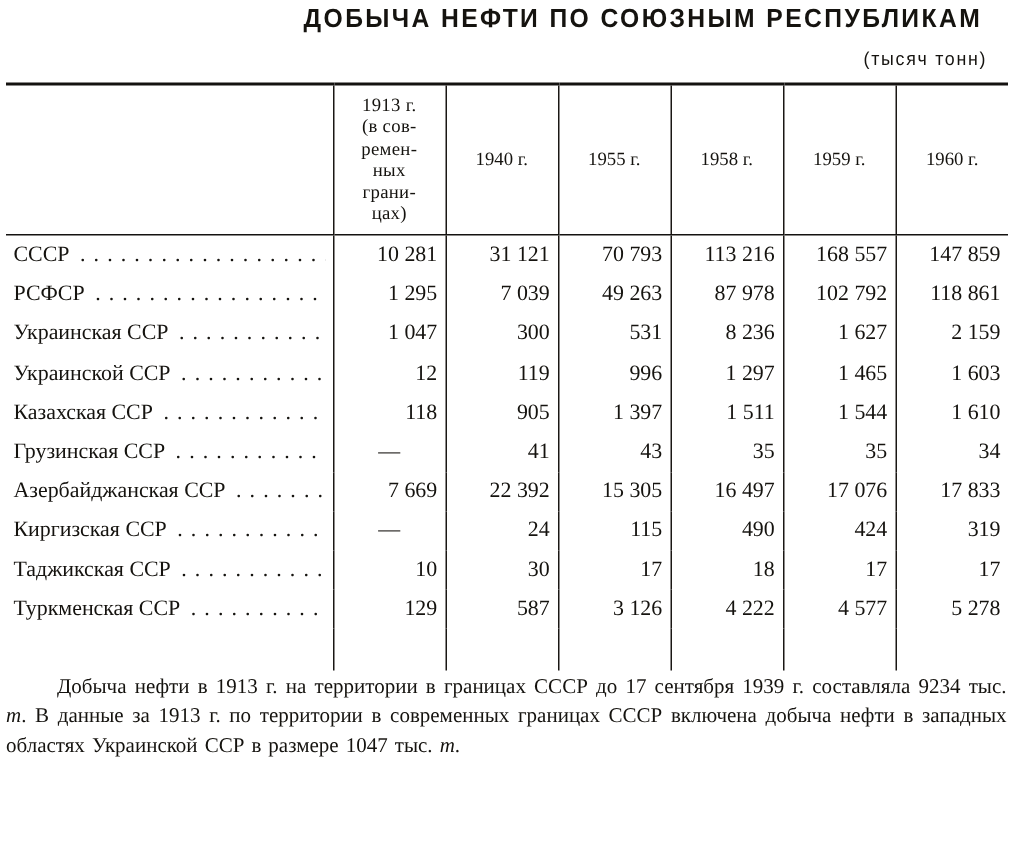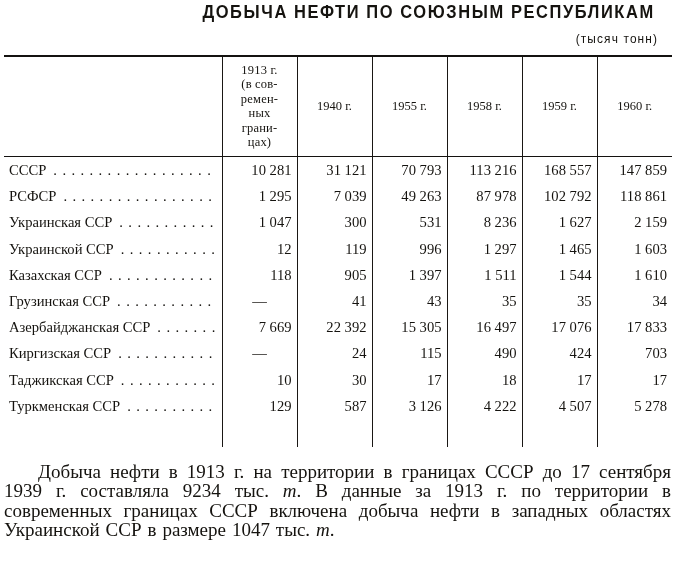--- a/index.html
+++ b/index.html
@@ -121,22 +121,22 @@
   td.num.dash {
     text-align: center;
     padding-right: 5px;
   }
 
   
   tr.tail td { height: 18px; padding: 0; }
 
   
   .footnote {
-    margin: 15px 4px 0 4px;
-    font-size: 19px;
+    margin: 2px 4px 0 4px;
+    font-size: 14px;
     line-height: 19.6px;
     text-align: justify;
     text-indent: 34px;
     word-spacing: 1.2px;
   }
   .footnote i { font-style: italic; }
 </style>
 </head>
 <body>
 
@@ -280,21 +280,21 @@
               <span class="rl-inner">
                 <span class="rl-text">Киргизская ССР</span>
                 <span class="rl-dots">........................................</span>
               </span>
             </td>
             <td class="num vline dash">—</td>
             <td class="num vline">24</td>
             <td class="num vline">115</td>
             <td class="num vline">490</td>
             <td class="num vline">424</td>
-            <td class="num vline">703</td>
+            <td class="num vline">319</td>
           </tr>
           <tr>
             <td class="rowlabel">
               <span class="rl-inner">
                 <span class="rl-text">Таджикская ССР</span>
                 <span class="rl-dots">........................................</span>
               </span>
             </td>
             <td class="num vline">10</td>
             <td class="num vline">30</td>
@@ -307,21 +307,21 @@
             <td class="rowlabel">
               <span class="rl-inner">
                 <span class="rl-text">Туркменская ССР</span>
                 <span class="rl-dots">........................................</span>
               </span>
             </td>
             <td class="num vline">129</td>
             <td class="num vline">587</td>
             <td class="num vline">3 126</td>
             <td class="num vline">4 222</td>
-            <td class="num vline">4 507</td>
+            <td class="num vline">4 577</td>
             <td class="num vline">5 278</td>
           </tr>
           <tr class="tail">
             <td></td>
             <td class="vline"></td>
             <td class="vline"></td>
             <td class="vline"></td>
             <td class="vline"></td>
             <td class="vline"></td>
             <td class="vline"></td>

